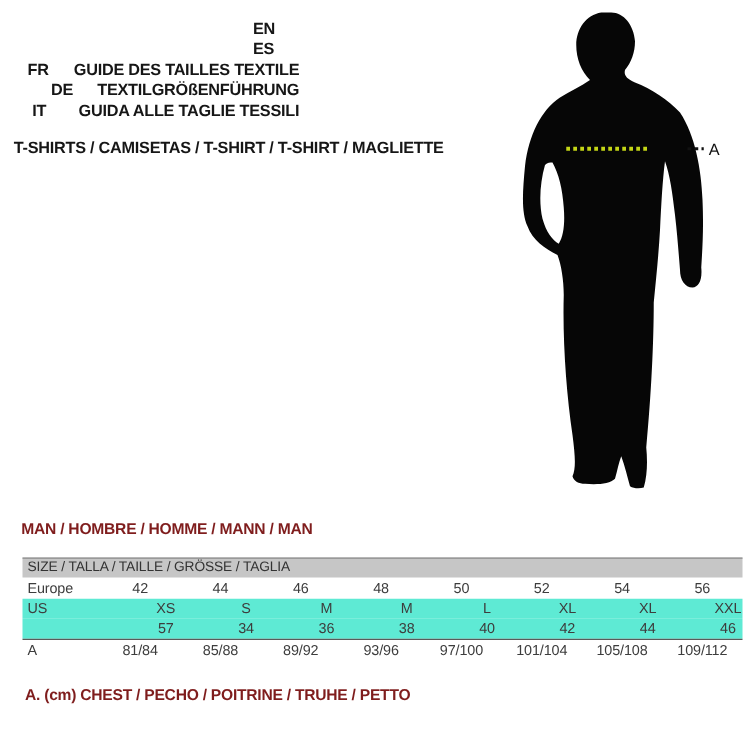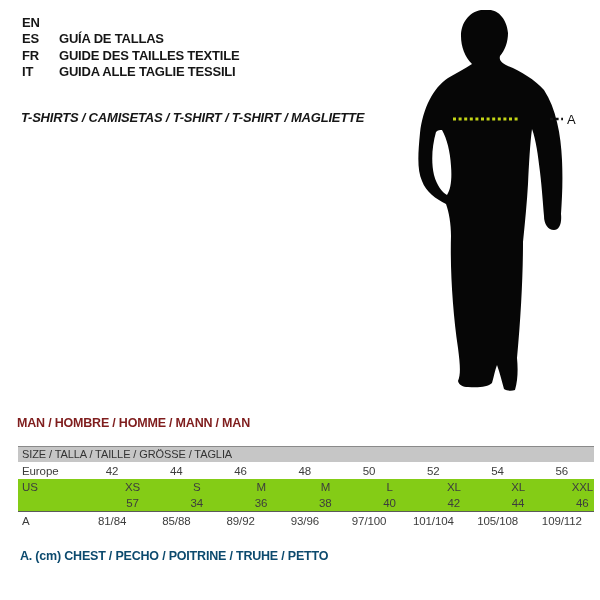--- a/index.html
+++ b/index.html
@@ -6,31 +6,31 @@
   .page{
     position:relative;
     width:600px;height:600px;
     background:#ffffff;
     overflow:hidden;
     font-family:"Liberation Sans", sans-serif;
     color:#111;
   }
   
   .lang-list{position:absolute;left:22px;top:14px;}
-  .lang-row{display:flex;height:16.5px;align-items:center;}
+  .lang-row{display:flex;height:16.5px;align-items:center;justify-content:flex-end;}
   .lang-code{
     width:37px;flex:0 0 37px;
     font-size:13px;font-weight:bold;letter-spacing:-0.2px;color:#161616;
   }
   .lang-label{
     font-size:13px;font-weight:bold;letter-spacing:-0.2px;color:#161616;
     white-space:nowrap;
   }
   
-  .category-block{position:absolute;left:21px;top:109px;font-style:italic;}
+  .category-block{position:absolute;left:11px;top:109px;}
   .category-line{
     font-size:13px;font-weight:bold;letter-spacing:-0.2px;color:#161616;
     line-height:17px;white-space:nowrap;
   }
   
   .figure-wrap{position:absolute;left:410px;top:2px;width:182px;height:396px;}
   
   .section-title{
     position:absolute;left:17px;top:416px;
     font-size:12.5px;font-weight:bold;letter-spacing:-0.2px;color:#7f1d1d;
@@ -47,47 +47,50 @@
     letter-spacing:-0.1px;
   }
   .tr{
     display:grid;
     grid-template-columns:62px repeat(8,1fr);
     align-items:center;
     height:16px;
     font-size:11.5px;color:#3d3d3d;letter-spacing:-0.1px;
   }
   .tr.row-europe{height:17px;}
-  .tr.shaded{background:#84cc16;gap:41px;}
+  .tr.shaded{background:#5eead4;gap:41px;}
   .tr.row-a{height:18px;border-top:1px solid #5a5a5a;}
   .td{text-align:center;}
   .td.label{text-align:left;padding-left:4px;}
   
   .footnote{
     position:absolute;left:20px;top:549px;
-    font-size:12.5px;font-weight:bold;letter-spacing:-0.2px;color:#0c4a6e;
+    font-size:12.5px;font-weight:bold;letter-spacing:-0.2px;color:#7f1d1d;
     white-space:nowrap;
   }
 </style>
 </head>
 <body>
 
 <div class="page">
 
   <div class="lang-list">
     <div class="lang-row">
       <span class="lang-code">EN</span>
     </div>
     <div class="lang-row">
       <span class="lang-code">ES</span>
-      <span class="lang-label">GUÍA DE TALLAS</span>
     </div>
     <div class="lang-row">
       <span class="lang-code">FR</span>
       <span class="lang-label">GUIDE DES TAILLES TEXTILE</span>
+    </div>
+    <div class="lang-row">
+      <span class="lang-code">DE</span>
+      <span class="lang-label">TEXTILGRÖßENFÜHRUNG</span>
     </div>
     <div class="lang-row">
       <span class="lang-code">IT</span>
       <span class="lang-label">GUIDA ALLE TAGLIE TESSILI</span>
     </div>
   </div>
 
   <div class="category-block">
     <div class="category-line">T-SHIRTS / CAMISETAS / T-SHIRT / T-SHIRT / MAGLIETTE</div>
   </div>

